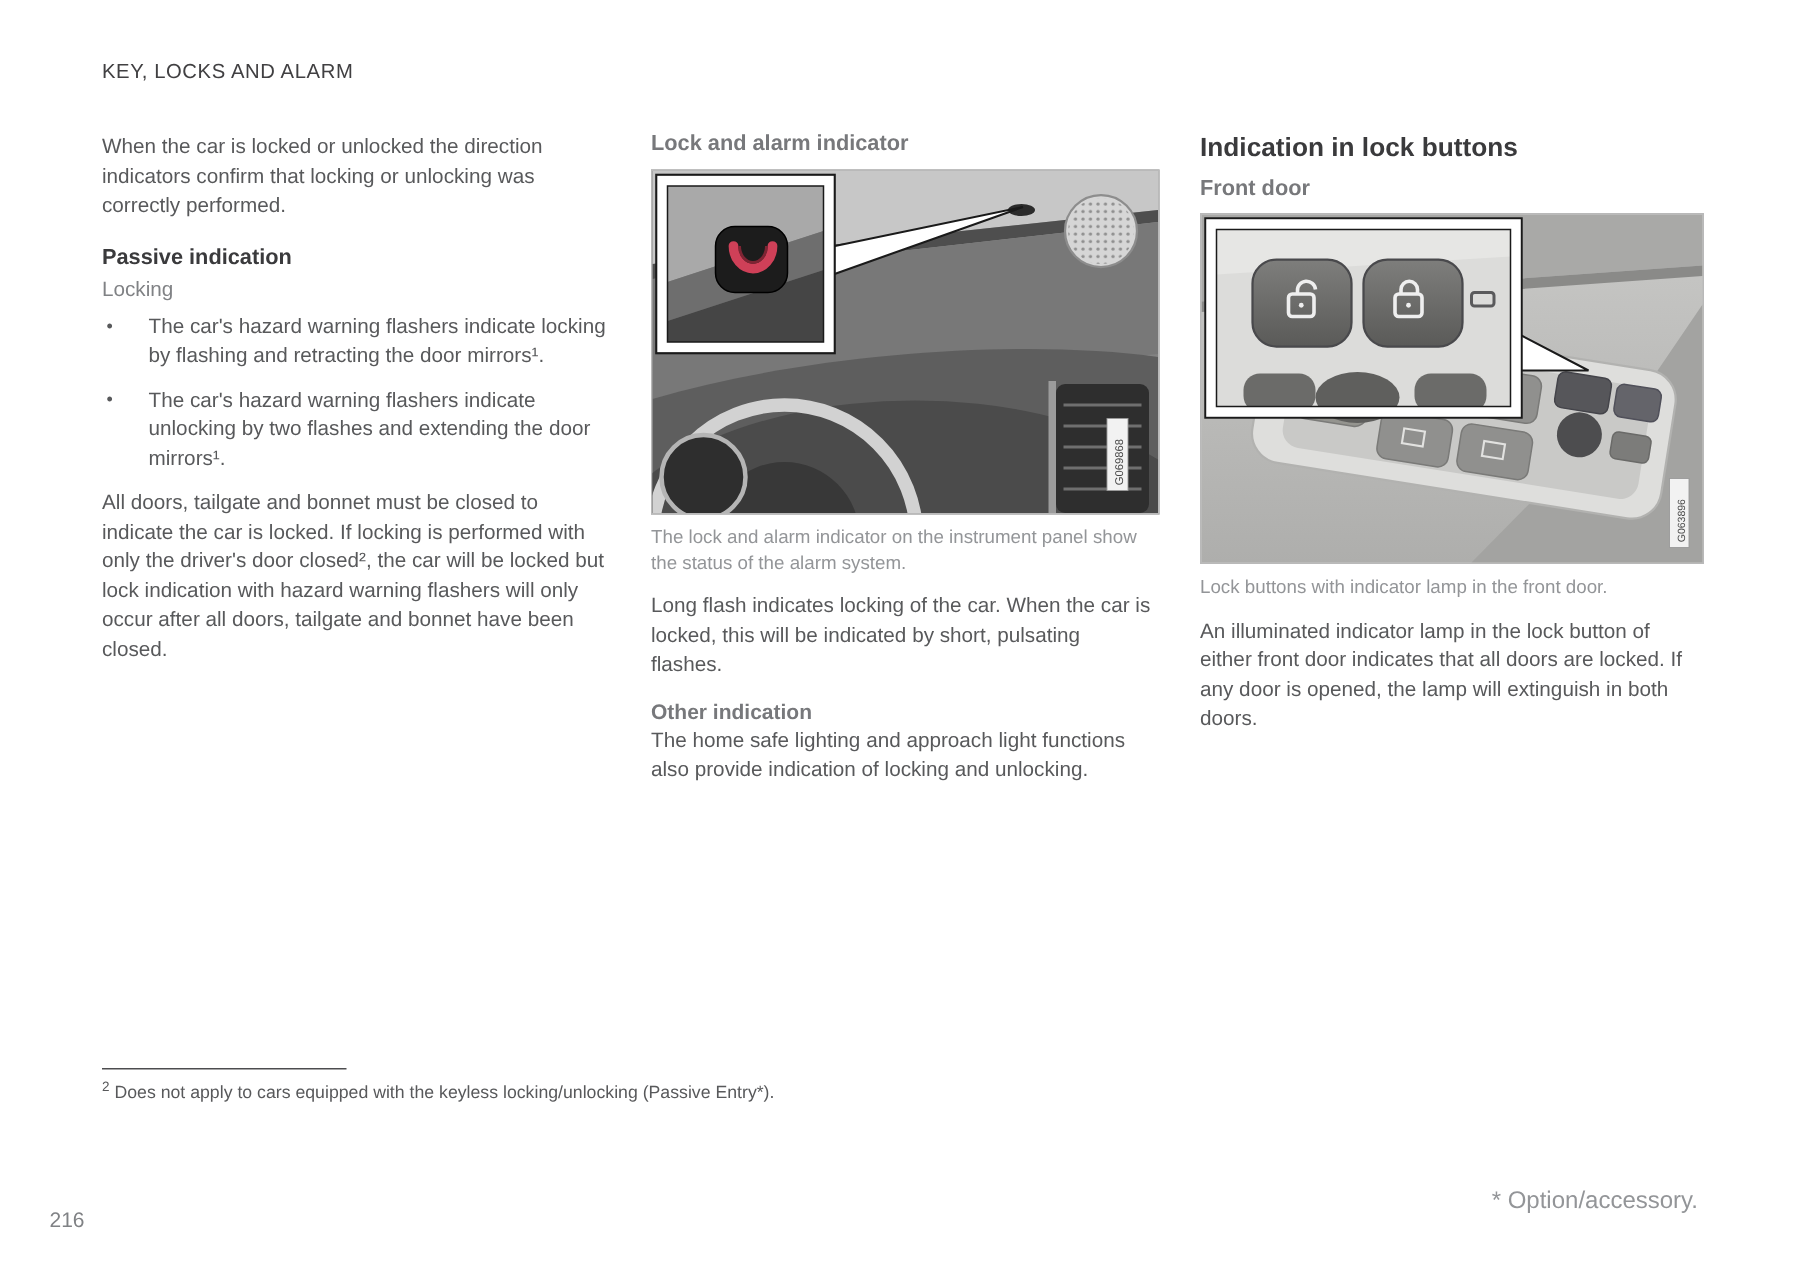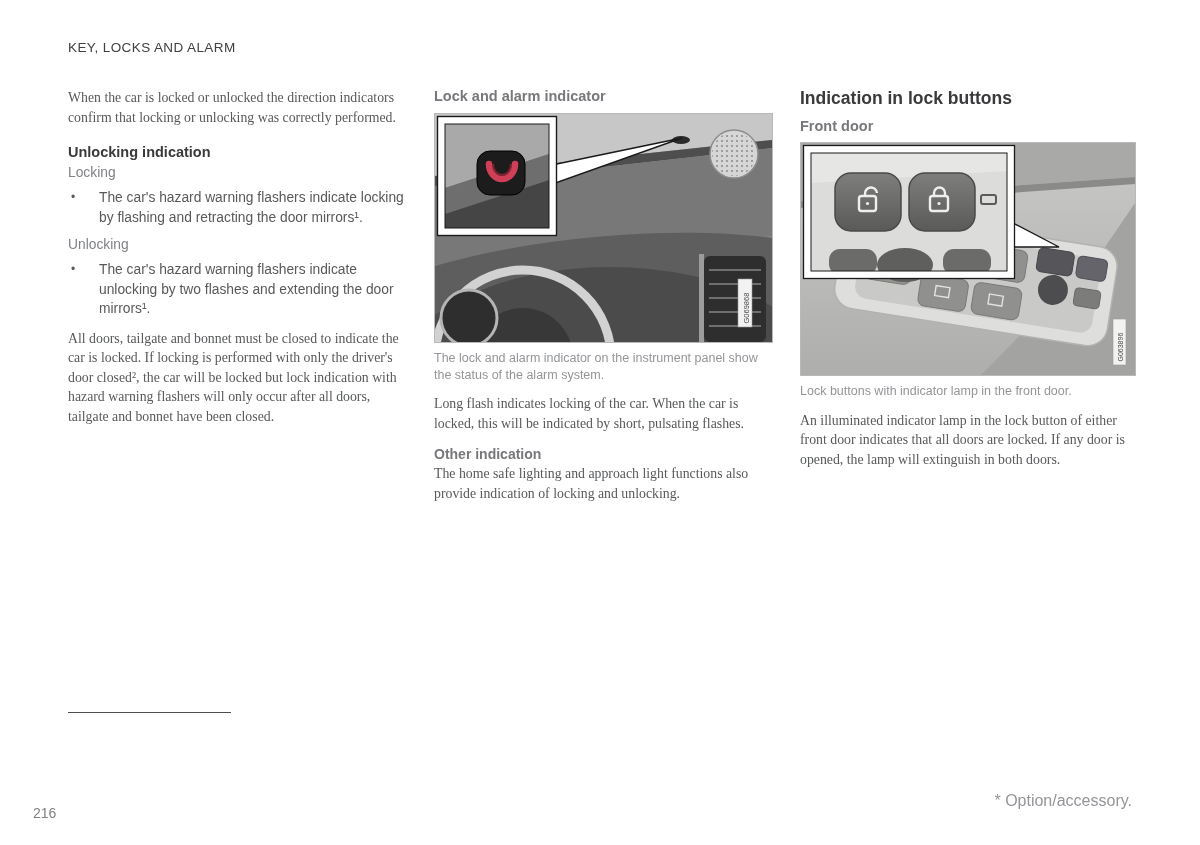--- a/index.html
+++ b/index.html
@@ -10,21 +10,21 @@
   .hdr{position:absolute;left:68px;top:40px;font-size:13.5px;letter-spacing:.4px;color:#414042;}
   .col{position:absolute;top:88px;}
   #col-left{left:68px;width:342px;}
   #col-mid{left:434px;width:337px;}
   #col-right{left:800px;width:334px;}
   .h1{font-size:17.5px;font-weight:bold;color:#3a3a3c;margin:0 0 9px 0;}
   .h2{font-size:14.5px;font-weight:bold;color:#3a3a3c;margin:17px 0 5px 0;}
   .gray-h{font-size:14.5px;font-weight:bold;color:#77787b;margin:0 0 9px 0;}
   .gray-h3{font-size:14px;font-weight:bold;color:#77787b;margin:13px 0 2px 0;}
   .gray-label{font-size:13.8px;color:#808285;margin:4px 0 8px 0;}
-  .body{font-size:13.8px;line-height:19.5px;color:#58595b;margin:0 0 13px 0;font-family:Liberation Serif, serif;}
+  .body{font-size:13.8px;line-height:19.5px;color:#58595b;margin:0 0 13px 0;}
   .bullet-row{display:flex;margin:0 0 10px 0;}
   .bullet-dot{width:28px;flex:none;font-size:12px;line-height:19.5px;color:#58595b;padding-left:3px;}
   .bullet-text{font-size:13.8px;line-height:19.5px;color:#58595b;}
   .photo{position:relative;border:1px solid #b9b9b9;background:#8a8a8a;margin:0 0 7px 0;}
   .photo svg{display:block;}
   .cap{font-size:12.5px;line-height:16.5px;color:#939598;margin:0 0 11px 0;}
   .footrule{position:absolute;left:68px;top:712px;width:163px;border-top:1.3px solid #4d4d4f;}
   .footnotes{position:absolute;left:68px;top:716px;font-size:11.8px;line-height:16px;color:#58595b;}
   .footnotes sup{font-size:9px;}
   .pagenum{position:absolute;left:33px;top:790px;font-size:14px;color:#808285;margin-top:15px;}
@@ -32,27 +32,26 @@
 </style>
 </head>
 <body>
 
 <div id="page">
 
   <div class="hdr">KEY, LOCKS AND ALARM</div>
 
   <div class="col" id="col-left">
     <p class="body">When the car is locked or unlocked the direction indicators confirm that locking or unlocking was correctly performed.</p>
-    <div class="h2">Unlocking indication</div>
+    <div class="h2">Passive indication</div>
     <div class="gray-label">Locking</div>
     <div class="bullet-row">
       <span class="bullet-dot">•</span>
       <span class="bullet-text">The car's hazard warning flashers indicate locking by flashing and retracting the door mirrors¹.</span>
     </div>
-    <div class="gray-label">Unlocking</div>
     <div class="bullet-row">
       <span class="bullet-dot">•</span>
       <span class="bullet-text">The car's hazard warning flashers indicate unlocking by two flashes and extending the door mirrors¹.</span>
     </div>
     <p class="body" style="margin-top:4px;">All doors, tailgate and bonnet must be closed to indicate the car is locked. If locking is performed with only the driver's door closed², the car will be locked but lock indication with hazard warning flashers will only occur after all doors, tailgate and bonnet have been closed.</p>
   </div>
 
   <div class="col" id="col-mid">
     <div class="gray-h">Lock and alarm indicator</div>
 
@@ -199,17 +198,18 @@
         </g>
       </svg>
     </div>
 
     <div class="cap">Lock buttons with indicator lamp in the front door.</div>
     <p class="body">An illuminated indicator lamp in the lock button of either front door indicates that all doors are locked. If any door is opened, the lamp will extinguish in both doors.</p>
   </div>
 
   <div class="footrule"></div>
   <div class="footnotes">
+    <div><sup>2</sup> <span>Does not apply to cars equipped with the keyless locking/unlocking (Passive Entry*).</span></div>
   </div>
   <div class="pagenum">216</div>
   <div class="optnote">* Option/accessory.</div>
 
 </div>
 
 </body></html>

